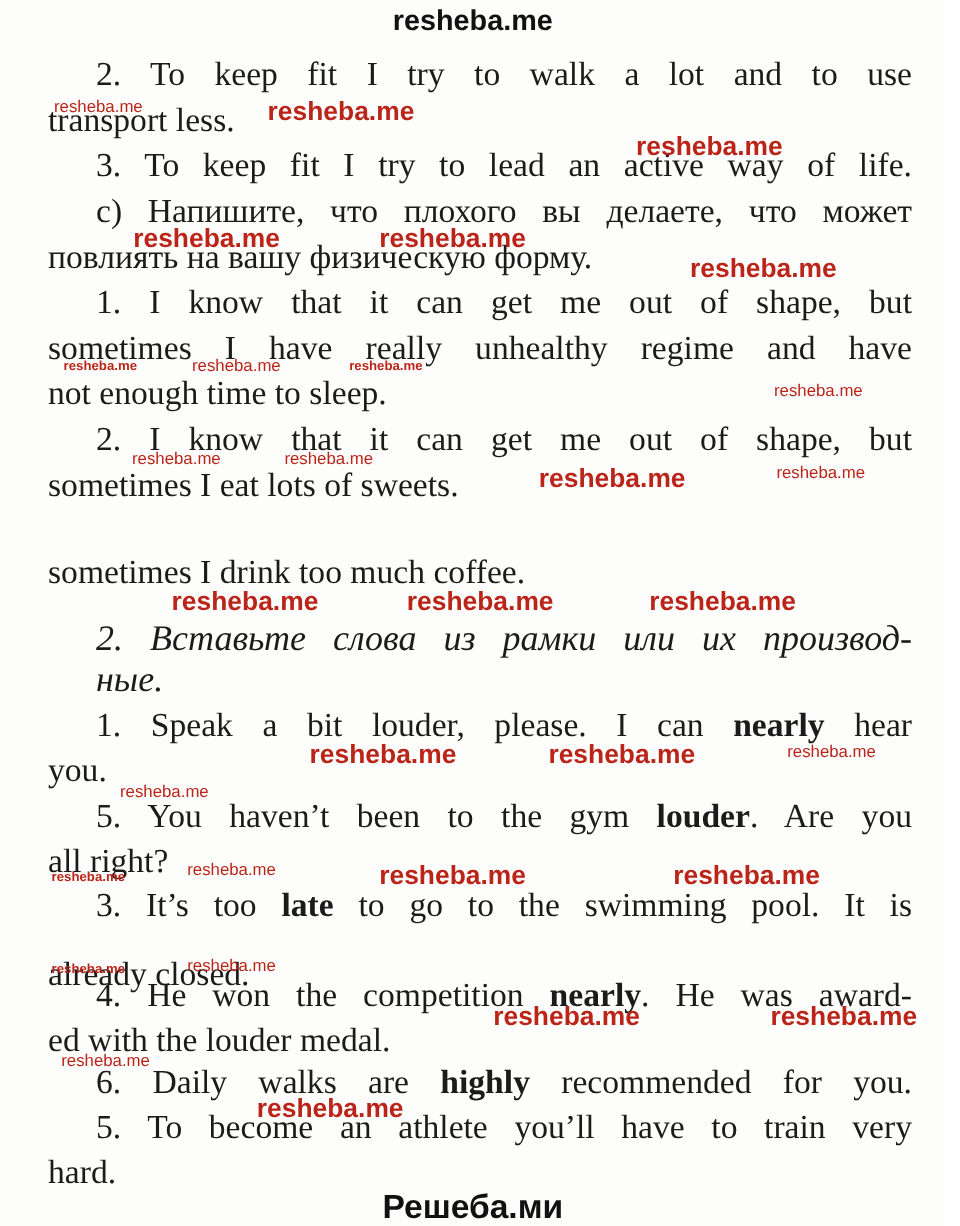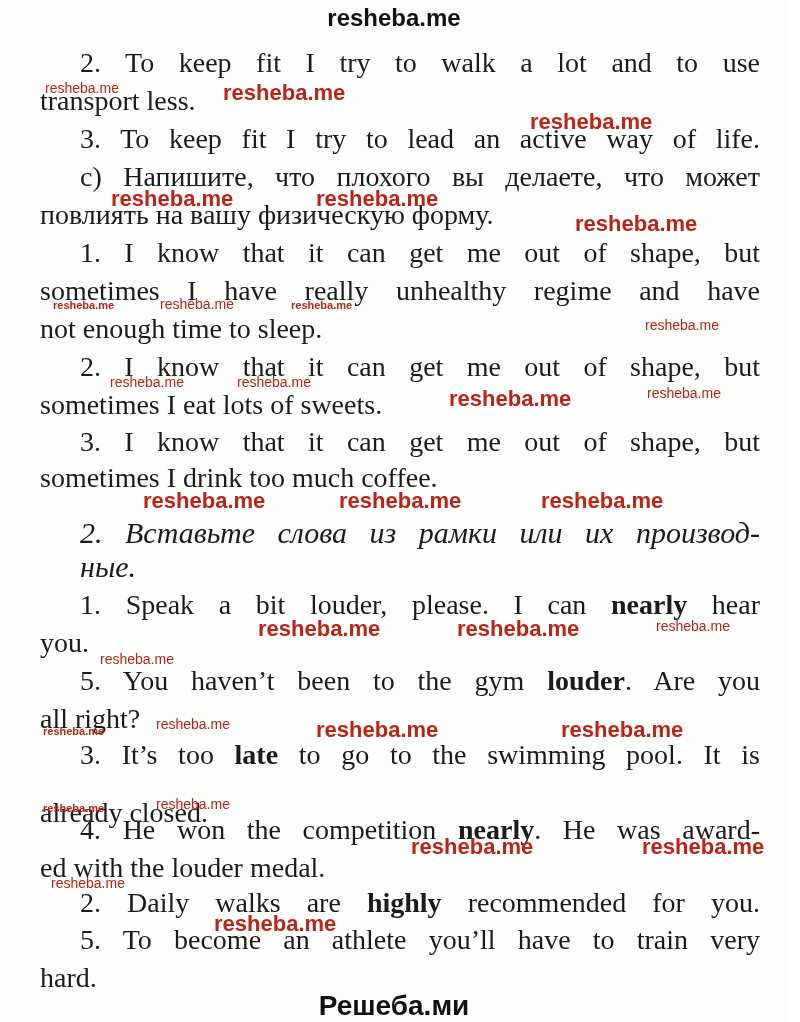--- a/index.html
+++ b/index.html
@@ -70,35 +70,34 @@
   <div class="ln j ind" style="top:120px"><span>3. To keep fit I try to lead an active way of life.</span></div>
 
   <div class="ln j ind" style="top:158px"><span>c) Напишите, что плохого вы делаете, что может</span></div>
   <div class="ln" style="top:196px"><span>повлиять на вашу физическую форму.</span></div>
 
   <div class="ln j ind" style="top:234px"><span>1. I know that it can get me out of shape, but</span></div>
   <div class="ln j" style="top:272px"><span>sometimes I have really unhealthy regime and have</span></div>
   <div class="ln" style="top:310px"><span>not enough time to sleep.</span></div>
   <div class="ln j ind" style="top:348px"><span>2. I know that it can get me out of shape, but</span></div>
   <div class="ln" style="top:386px"><span>sometimes I eat lots of sweets.</span></div>
-  <div class="ln j ind" style="top:423px"><span>3. I know that it can get me out of shape, but</span></div>
   <div class="ln" style="top:459px"><span>sometimes I drink too much coffee.</span></div>
 
   <div class="ln j ind it" style="top:500px"><span>2. Вставьте слова из рамки или их производ-</span></div>
   <div class="ln ind it" style="top:534px"><span>ные.</span></div>
 
   <div class="ln j ind" style="top:586px"><span>1. Speak a bit louder, please. I can </span><span class="bold">nearly</span><span> hear</span></div>
   <div class="ln" style="top:624px"><span>you.</span></div>
   <div class="ln j ind" style="top:662px"><span>5. You haven’t been to the gym </span><span class="bold">louder</span><span>. Are you</span></div>
   <div class="ln" style="top:700px"><span>all right?</span></div>
   <div class="ln j ind" style="top:736px"><span>3. It’s too </span><span class="bold">late</span><span> to go to the swimming pool. It is</span></div>
   <div class="ln" style="top:794px"><span>already closed.</span></div>
   <div class="ln j ind" style="top:811px"><span>4. He won the competition </span><span class="bold">nearly</span><span>. He was award-</span></div>
   <div class="ln" style="top:849px"><span>ed with the louder medal.</span></div>
-  <div class="ln j ind" style="top:884px"><span>2. Daily walks are </span><span class="bold">highly</span><span> recommended for you.</span></div>
+  <div class="ln j ind" style="top:884px"><span>6. Daily walks are </span><span class="bold">highly</span><span> recommended for you.</span></div>
   <div class="ln j ind" style="top:921px"><span>5. To become an athlete you’ll have to train very</span></div>
   <div class="ln" style="top:959px"><span>hard.</span></div>
 
   <div class="wm wm-lg" style="left:223px;top:82px">resheba.me</div>
   <div class="wm wm-lg" style="left:530px;top:111px">resheba.me</div>
   <div class="wm wm-lg" style="left:111px;top:188px">resheba.me</div>
   <div class="wm wm-lg" style="left:316px;top:188px">resheba.me</div>
   <div class="wm wm-lg" style="left:575px;top:213px">resheba.me</div>
   <div class="wm wm-lg" style="left:449px;top:388px">resheba.me</div>
   <div class="wm wm-lg" style="left:143px;top:490px">resheba.me</div>

